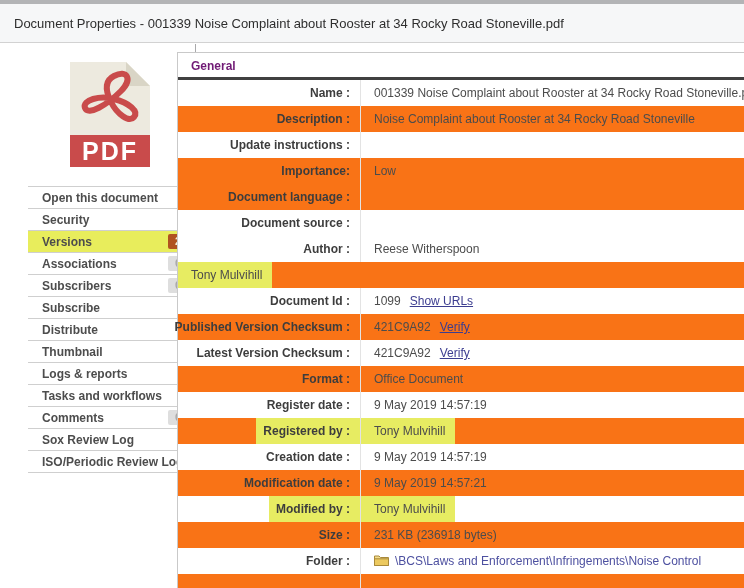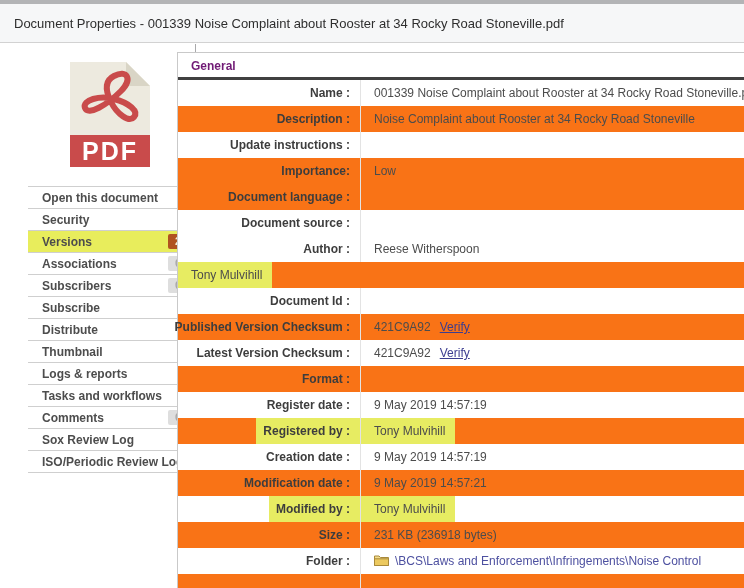--- a/index.html
+++ b/index.html
@@ -217,20 +217,25 @@
     <div class="vcell">
 
       <span class="val-text hl">Tony Mulvihill</span>
 
     </div>
   </div>
       <div class="prow">
     <div class="lcell">
       <span class="lbl-text">Document Id :</span>
     </div>
+    <div class="vcell">
+
+      <span class="val-text">1099</span>
+      <a class="val-link">Show URLs</a>
+    </div>
   </div>
       <div class="prow alt">
     <div class="lcell">
       <span class="lbl-text">Published Version Checksum :</span>
     </div>
     <div class="vcell">
 
       <span class="val-text">421C9A92</span>
       <a class="val-link">Verify</a>
     </div>
@@ -241,20 +246,25 @@
     </div>
     <div class="vcell">
 
       <span class="val-text">421C9A92</span>
       <a class="val-link">Verify</a>
     </div>
   </div>
       <div class="prow alt">
     <div class="lcell">
       <span class="lbl-text">Format :</span>
+    </div>
+    <div class="vcell">
+
+      <span class="val-text">Office Document</span>
+
     </div>
   </div>
       <div class="prow">
     <div class="lcell">
       <span class="lbl-text">Register date :</span>
     </div>
     <div class="vcell">
 
       <span class="val-text">9 May 2019 14:57:19</span>
 

